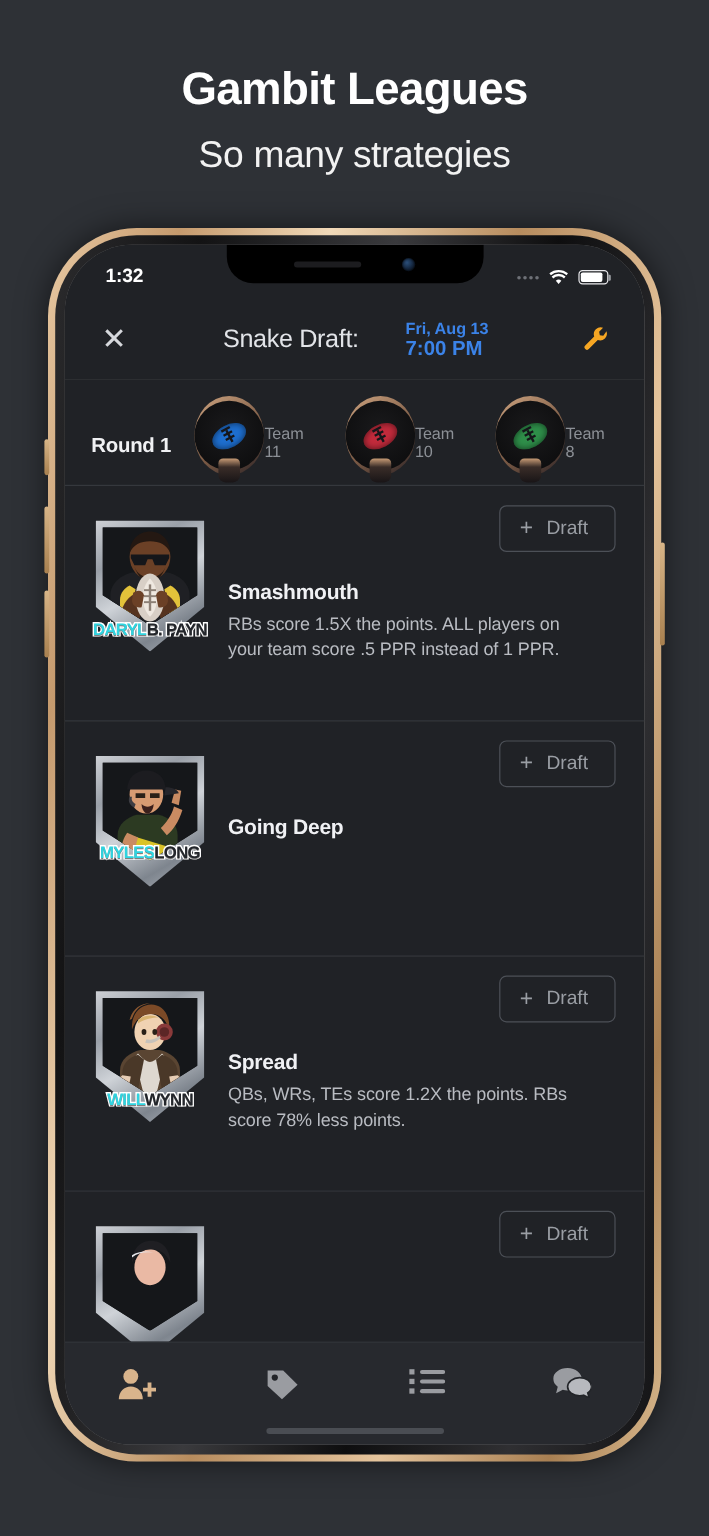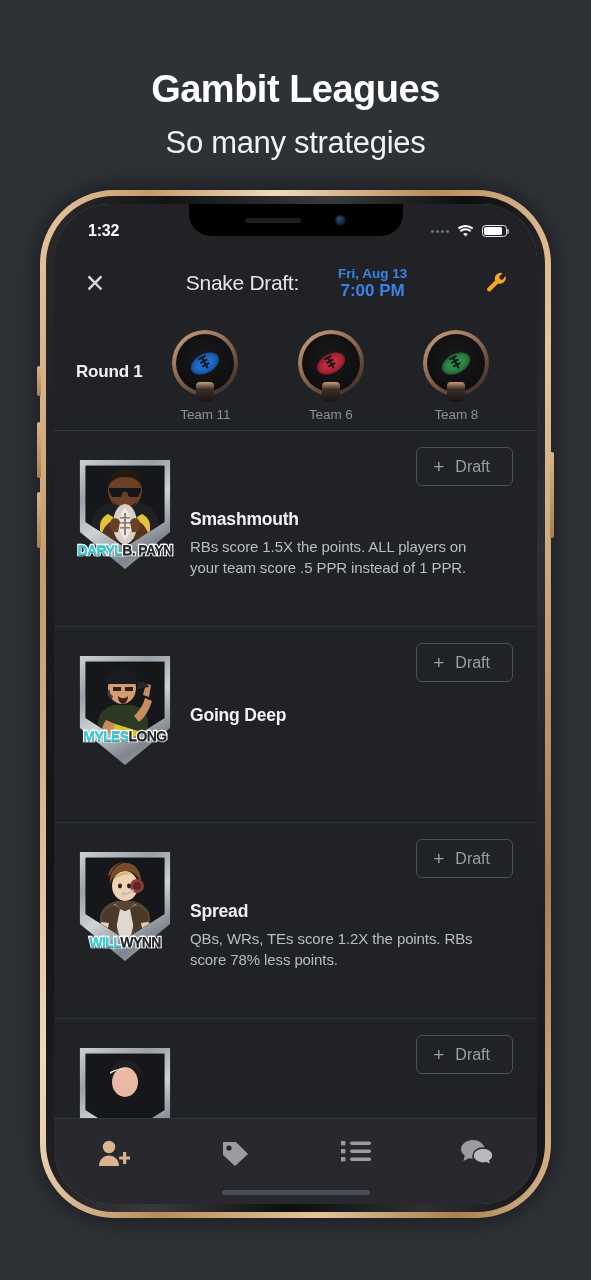--- a/index.html
+++ b/index.html
@@ -4,21 +4,21 @@
 <style>
   * { margin:0; padding:0; box-sizing:border-box; }
   html,body {
     width:591px; height:1280px;
     background:#2e3136;
     font-family:"Liberation Sans", sans-serif;
     overflow:hidden;
   }
 
   
-  .promo { width:591px; padding-top:69px; text-align:center; }
+  .promo { width:591px; padding-top:55px; text-align:center; }
   .promo-title {
     font-size:38px; font-weight:bold; color:#ffffff;
     letter-spacing:-0.5px; line-height:1.1;
   }
   .promo-sub {
     font-size:31px; font-weight:normal; color:#f2f2f2;
     margin-top:14px; letter-spacing:-0.3px;
   }
 
   
@@ -98,37 +98,37 @@
     display:flex; align-items:center; padding:0 26px 0 24px;
   }
   .close-x {
     width:34px; height:34px; display:flex; align-items:center; justify-content:center;
     color:#d6d8dc; font-size:25px; font-weight:300; line-height:1; cursor:pointer;
   }
   .header-center {
     flex:1; display:flex; align-items:center; justify-content:center; gap:10px;
   }
   .header-title { font-size:21px; color:#e2e4e8; font-weight:normal; letter-spacing:-0.3px; }
-  .header-date { text-align:center; line-height:1.12;margin-left:29px; }
+  .header-date { text-align:left; line-height:1.12;margin-left:29px; }
   .header-date .d1 { font-size:13.5px; font-weight:bold; color:#3b83e8; display:block; }
   .header-date .d2 { font-size:17px; font-weight:bold; color:#3b83e8; display:block; }
   .wrench { width:30px; height:30px; display:flex; align-items:center; justify-content:center; cursor:pointer; }
 
   
   .round-strip {
     position:relative; background:#202226;
     display:flex; align-items:flex-start; padding:14px 18px 8px 22px;
     border-bottom:1px solid #35383d;
   }
   .round-label {
     font-size:17px; font-weight:bold; color:#f0f1f3;
     padding-top:32px; white-space:nowrap; letter-spacing:-0.2px;
   }
   .teams { flex:1; display:flex; justify-content:space-around; }
-  .team { width:86px; display:flex; flex-direction:column; align-items:center; cursor:pointer; }
+  .team { width:86px; display:flex; flex-direction:row; align-items:center; cursor:pointer; }
   .team-ring {
     width:66px; height:66px; border-radius:50%;
     background:linear-gradient(145deg,#cfa581,#7d5c46 55%,#2a2124);
     display:flex; align-items:center; justify-content:center;
     position:relative;
   }
   .team-inner {
     width:58px; height:58px; border-radius:50%;
     background:radial-gradient(circle at 50% 42%, #1a1a1c 0%, #0a0a0b 100%);
     display:flex; align-items:center; justify-content:center;
@@ -298,21 +298,21 @@
           <div class="team-name">Team 11</div>
         </div>
 
         <div class="team">
           <div class="team-ring">
             <div class="team-inner">
               <div class="ball" style="background:#c32b3c"></div>
             </div>
             <div class="team-pin"></div>
           </div>
-          <div class="team-name">Team 6</div>
+          <div class="team-name">Team 10</div>
         </div>
 
 
         <div class="team">
           <div class="team-ring">
             <div class="team-inner">
               <div class="ball" style="background:#2f8f4a"></div>
             </div>
             <div class="team-pin"></div>
           </div>

